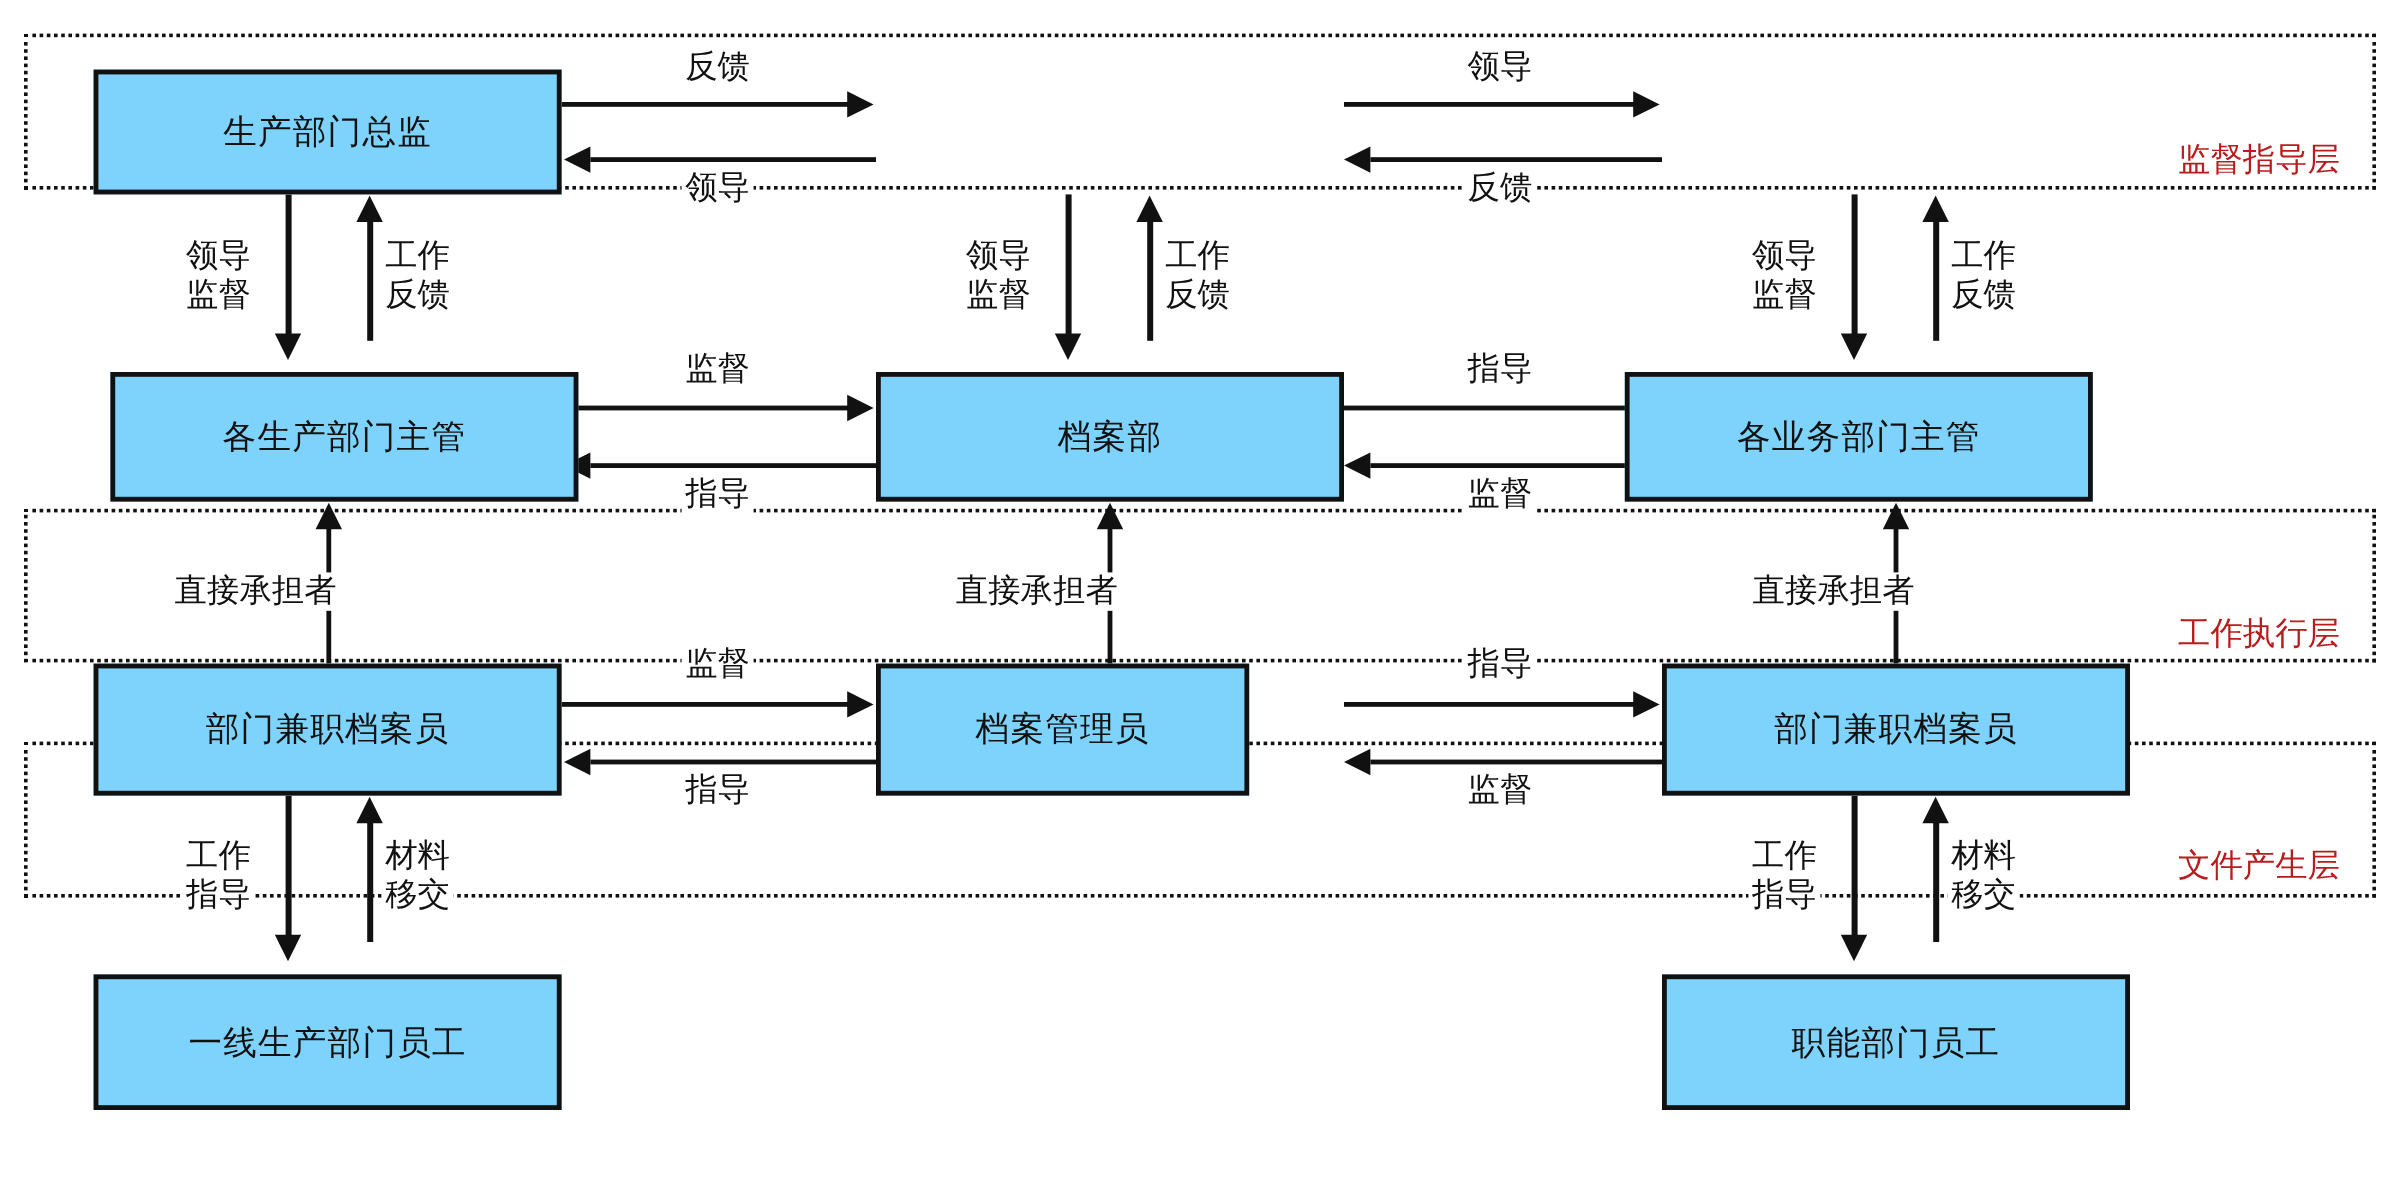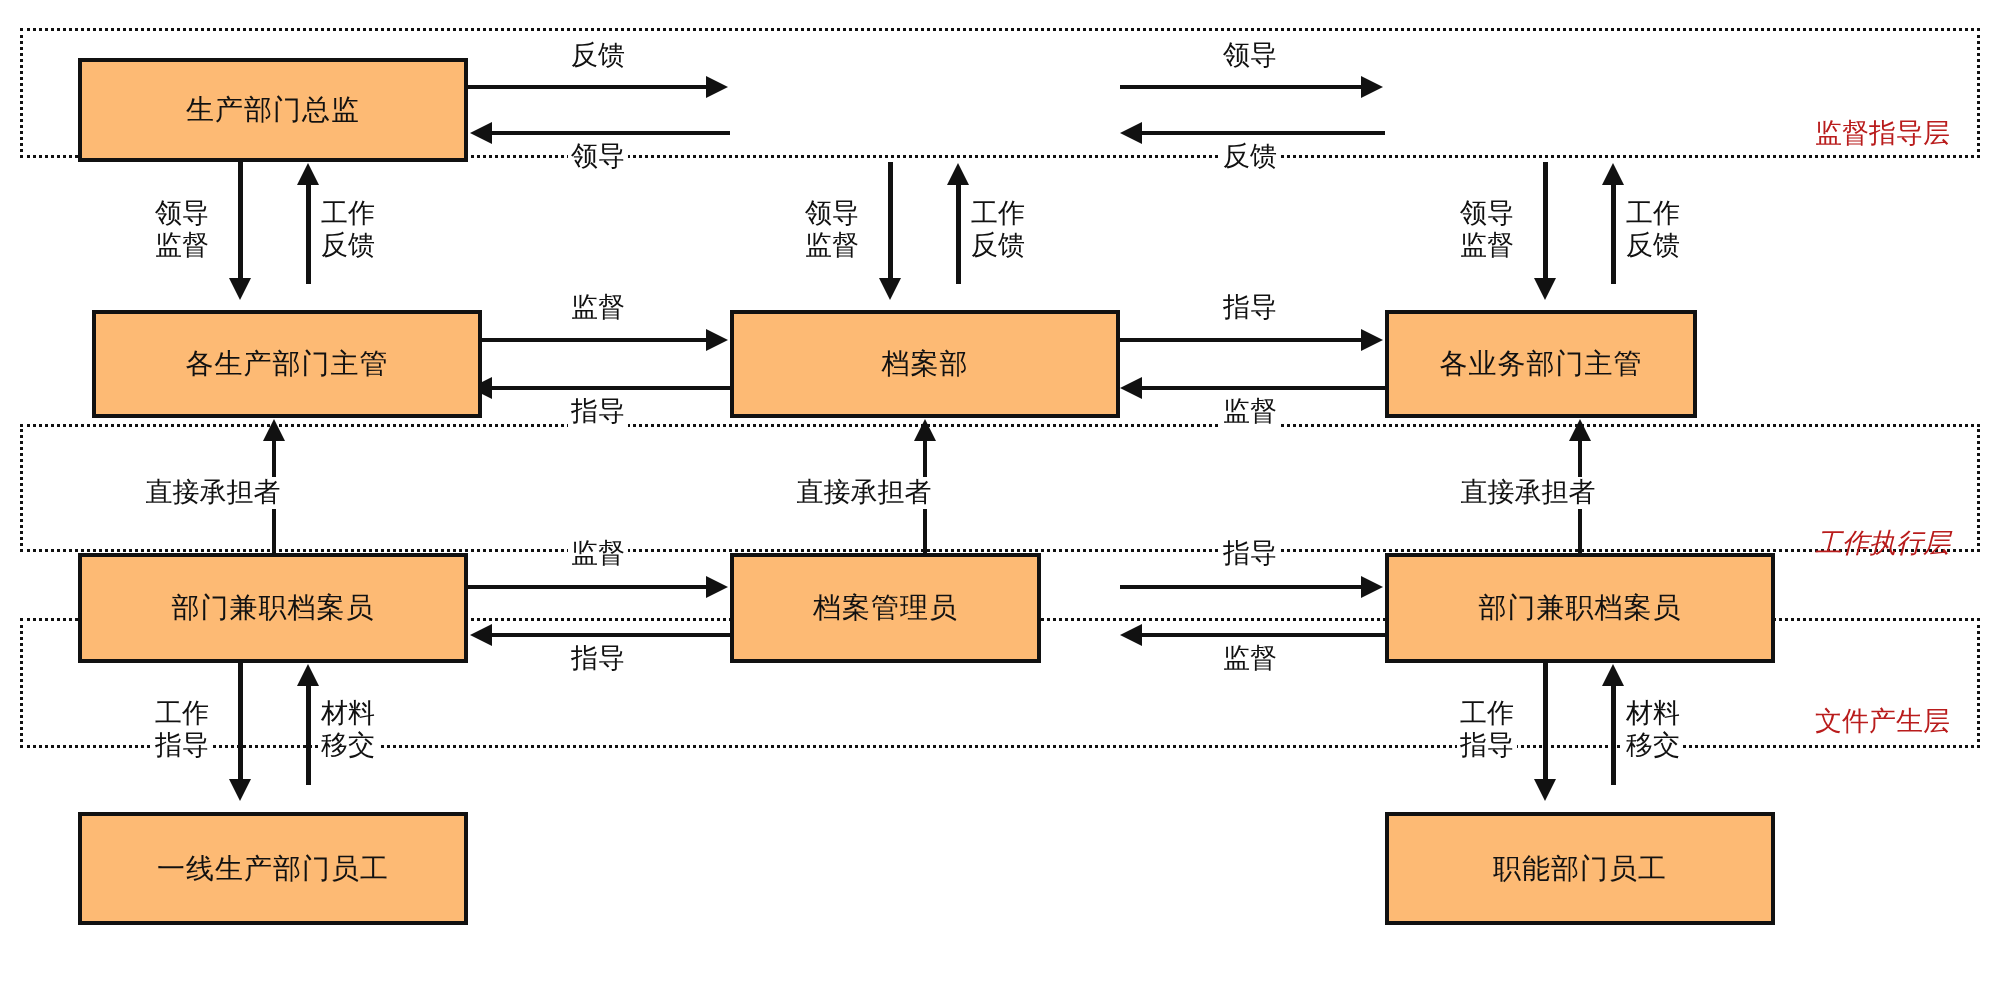--- a/index.html
+++ b/index.html
@@ -26,21 +26,21 @@
     font-size:27px;
     line-height:1;
     white-space:nowrap;
     color:#b91c1c;
   }
   
   .node{
     position:absolute;
     box-sizing:border-box;
     border:4px solid #111;
-    background:#fdba74;
+    background:#7dd3fc;
     display:flex;
     align-items:center;
     justify-content:center;
     font-size:28px;
     letter-spacing:1px;
     color:#111;
     z-index:5;
   }
   
   .hline,.vline{
@@ -92,21 +92,21 @@
 </style>
 </head>
 <body>
 
 <div id="stage">
 
   <div class="layer" style="left:20px;top:28px;width:1960px;height:130px;"></div>
   <div class="layer-label" style="left:1815px;top:120px;">监督指导层</div>
 
   <div class="layer" style="left:20px;top:424px;width:1960px;height:128px;"></div>
-  <div class="layer-label" style="left:1815px;top:530px;font-style:italic;">工作执行层</div>
+  <div class="layer-label" style="left:1815px;top:515px;">工作执行层</div>
 
   <div class="layer" style="left:20px;top:618px;width:1960px;height:130px;"></div>
   <div class="layer-label" style="left:1815px;top:708px;">文件产生层</div>
 
   <div class="node" style="left:78px;top:58px;width:390px;height:104px;">
     <span>生产部门总监</span>
   </div>
 
   <div class="hline" style="left:468px;top:85px;width:240px;"></div>
   <div class="arrow right" style="left:706px;top:76px;"></div>
@@ -165,21 +165,21 @@
     <div>工作</div>
     <div>反馈</div>
   </div>
 
   <div class="node" style="left:92px;top:310px;width:390px;height:108px;">
     <span>各生产部门主管</span>
   </div>
   <div class="node" style="left:730px;top:310px;width:390px;height:108px;">
     <span>档案部</span>
   </div>
-  <div class="node" style="left:1385px;top:310px;width:312px;height:108px;">
+  <div class="node" style="left:1354px;top:310px;width:390px;height:108px;">
     <span>各业务部门主管</span>
   </div>
 
   <div class="hline" style="left:468px;top:338px;width:240px;"></div>
   <div class="arrow right" style="left:706px;top:329px;"></div>
   <div class="elabel center" style="left:598px;top:292px;">监督</div>
 
   <div class="hline" style="left:492px;top:386px;width:238px;"></div>
   <div class="arrow left" style="left:470px;top:377px;"></div>
   <div class="elabel center" style="left:598px;top:396px;">指导</div>

